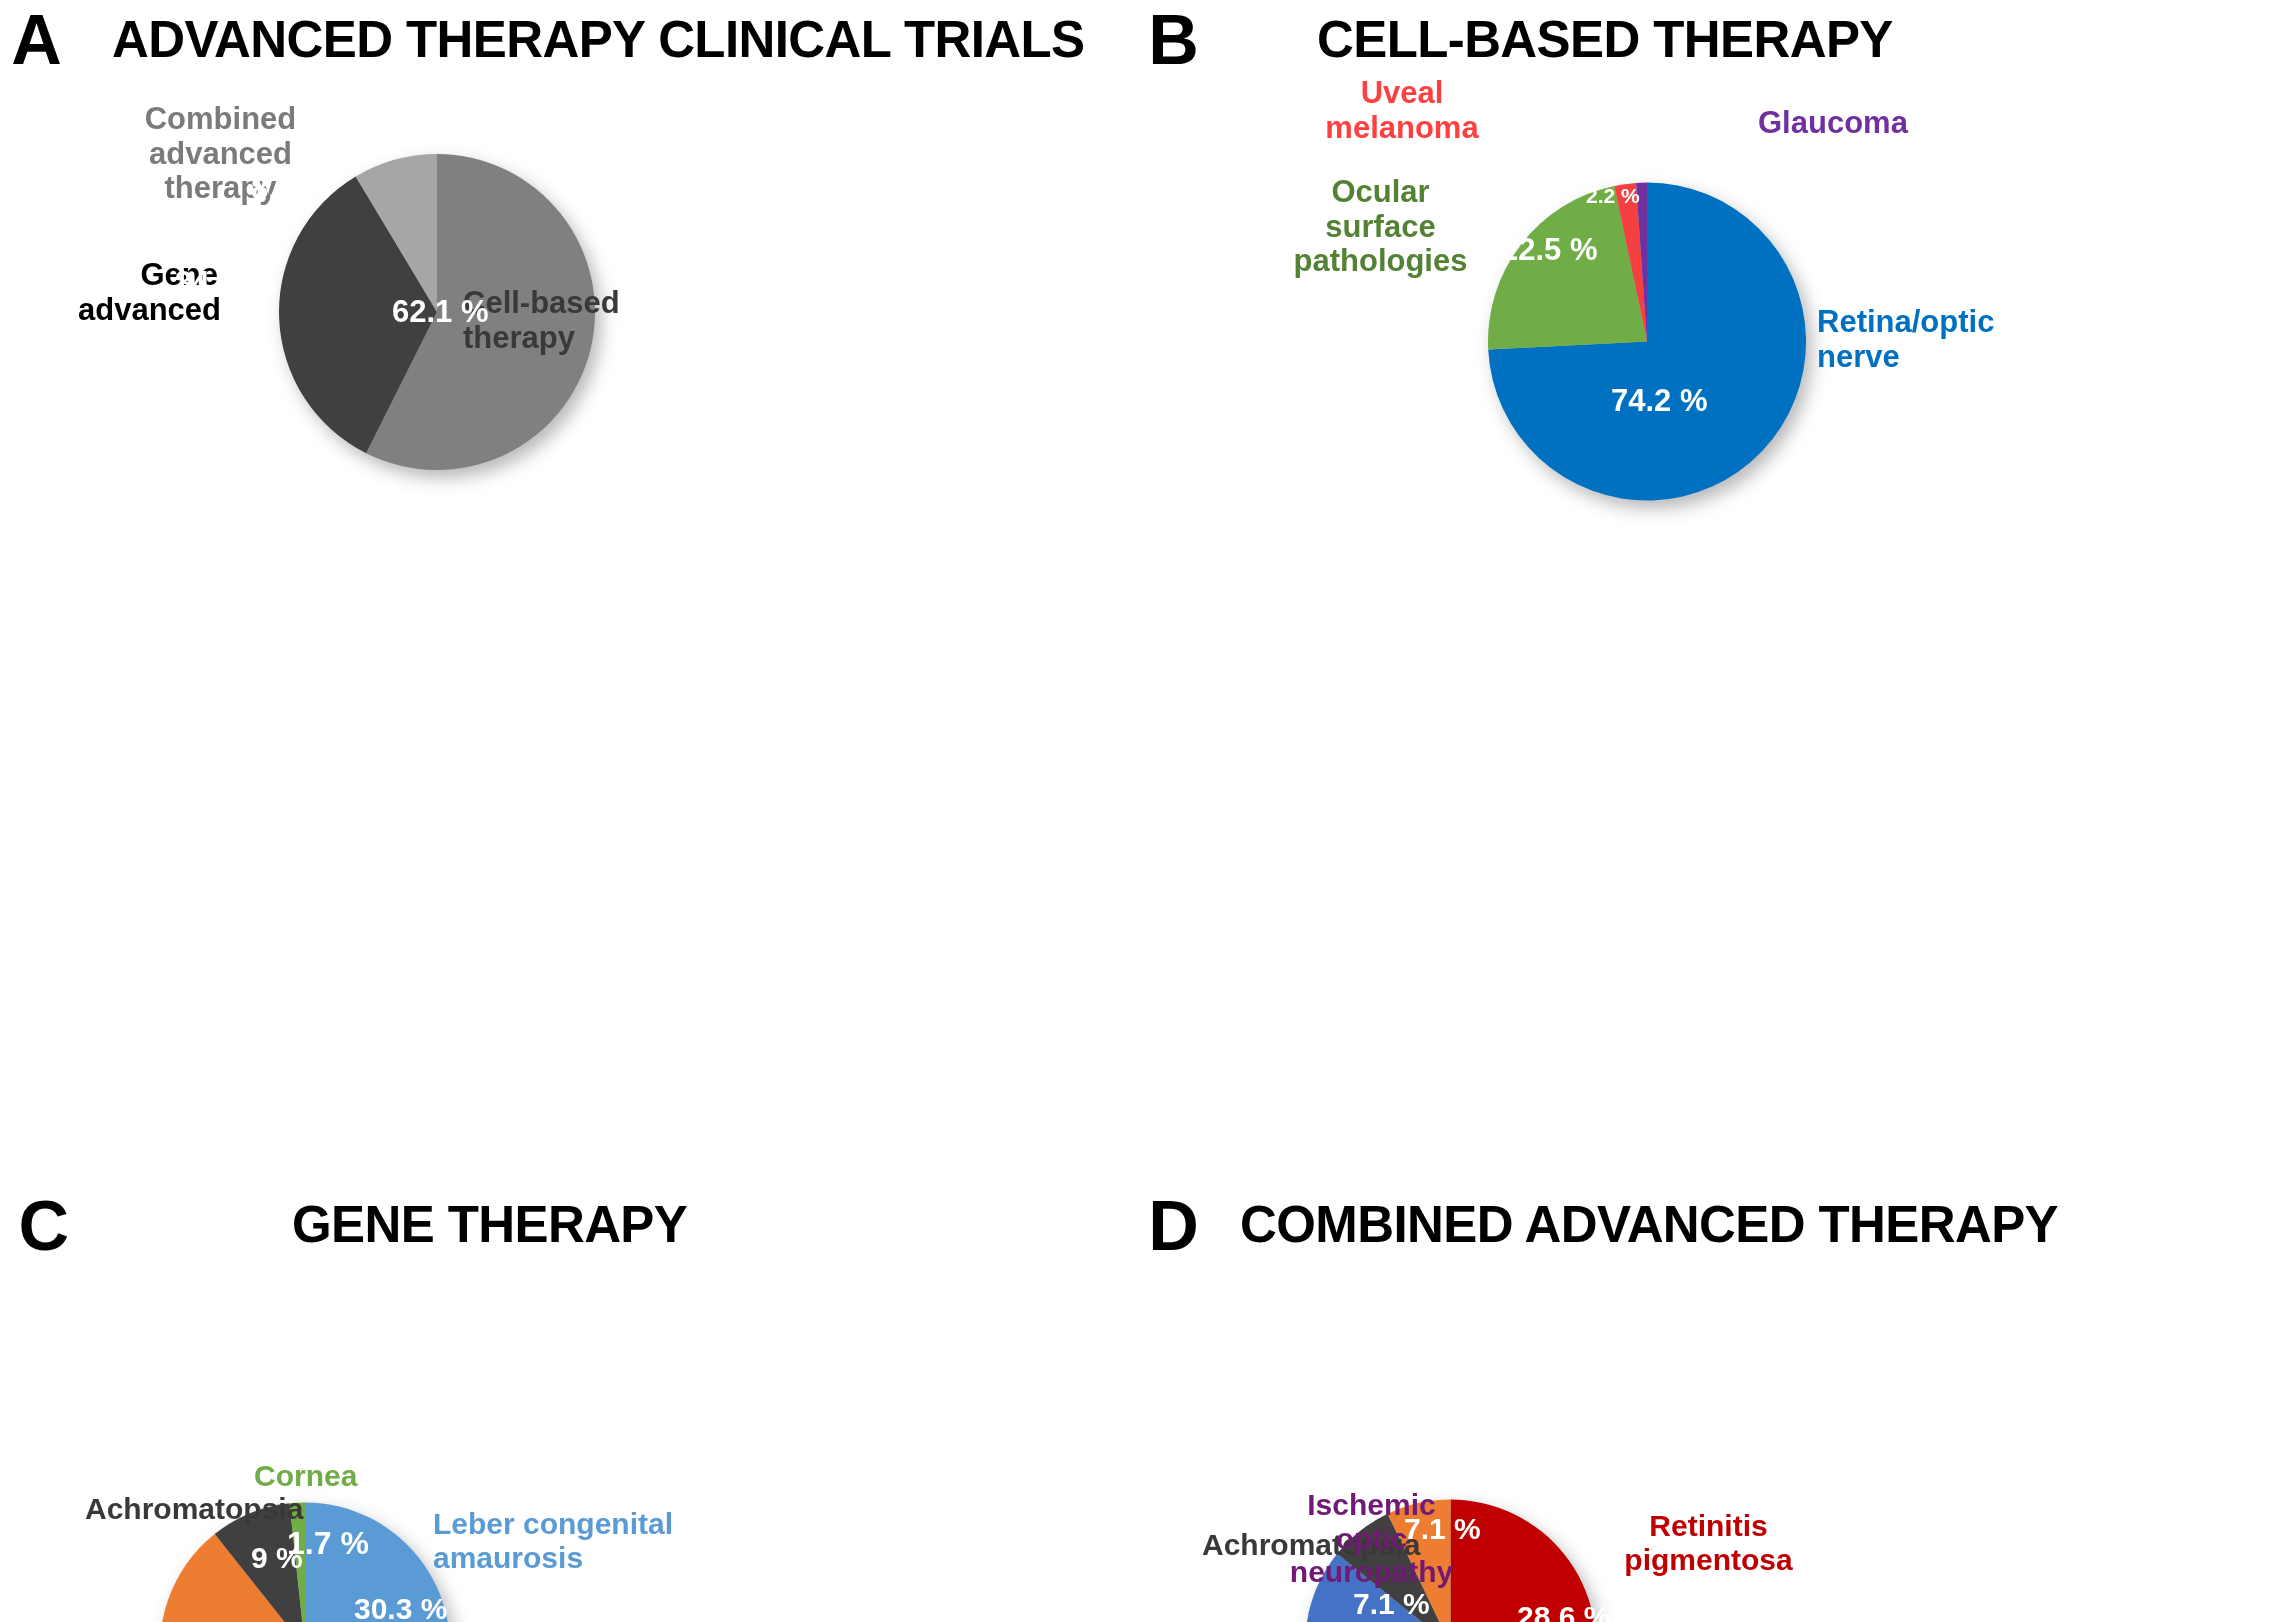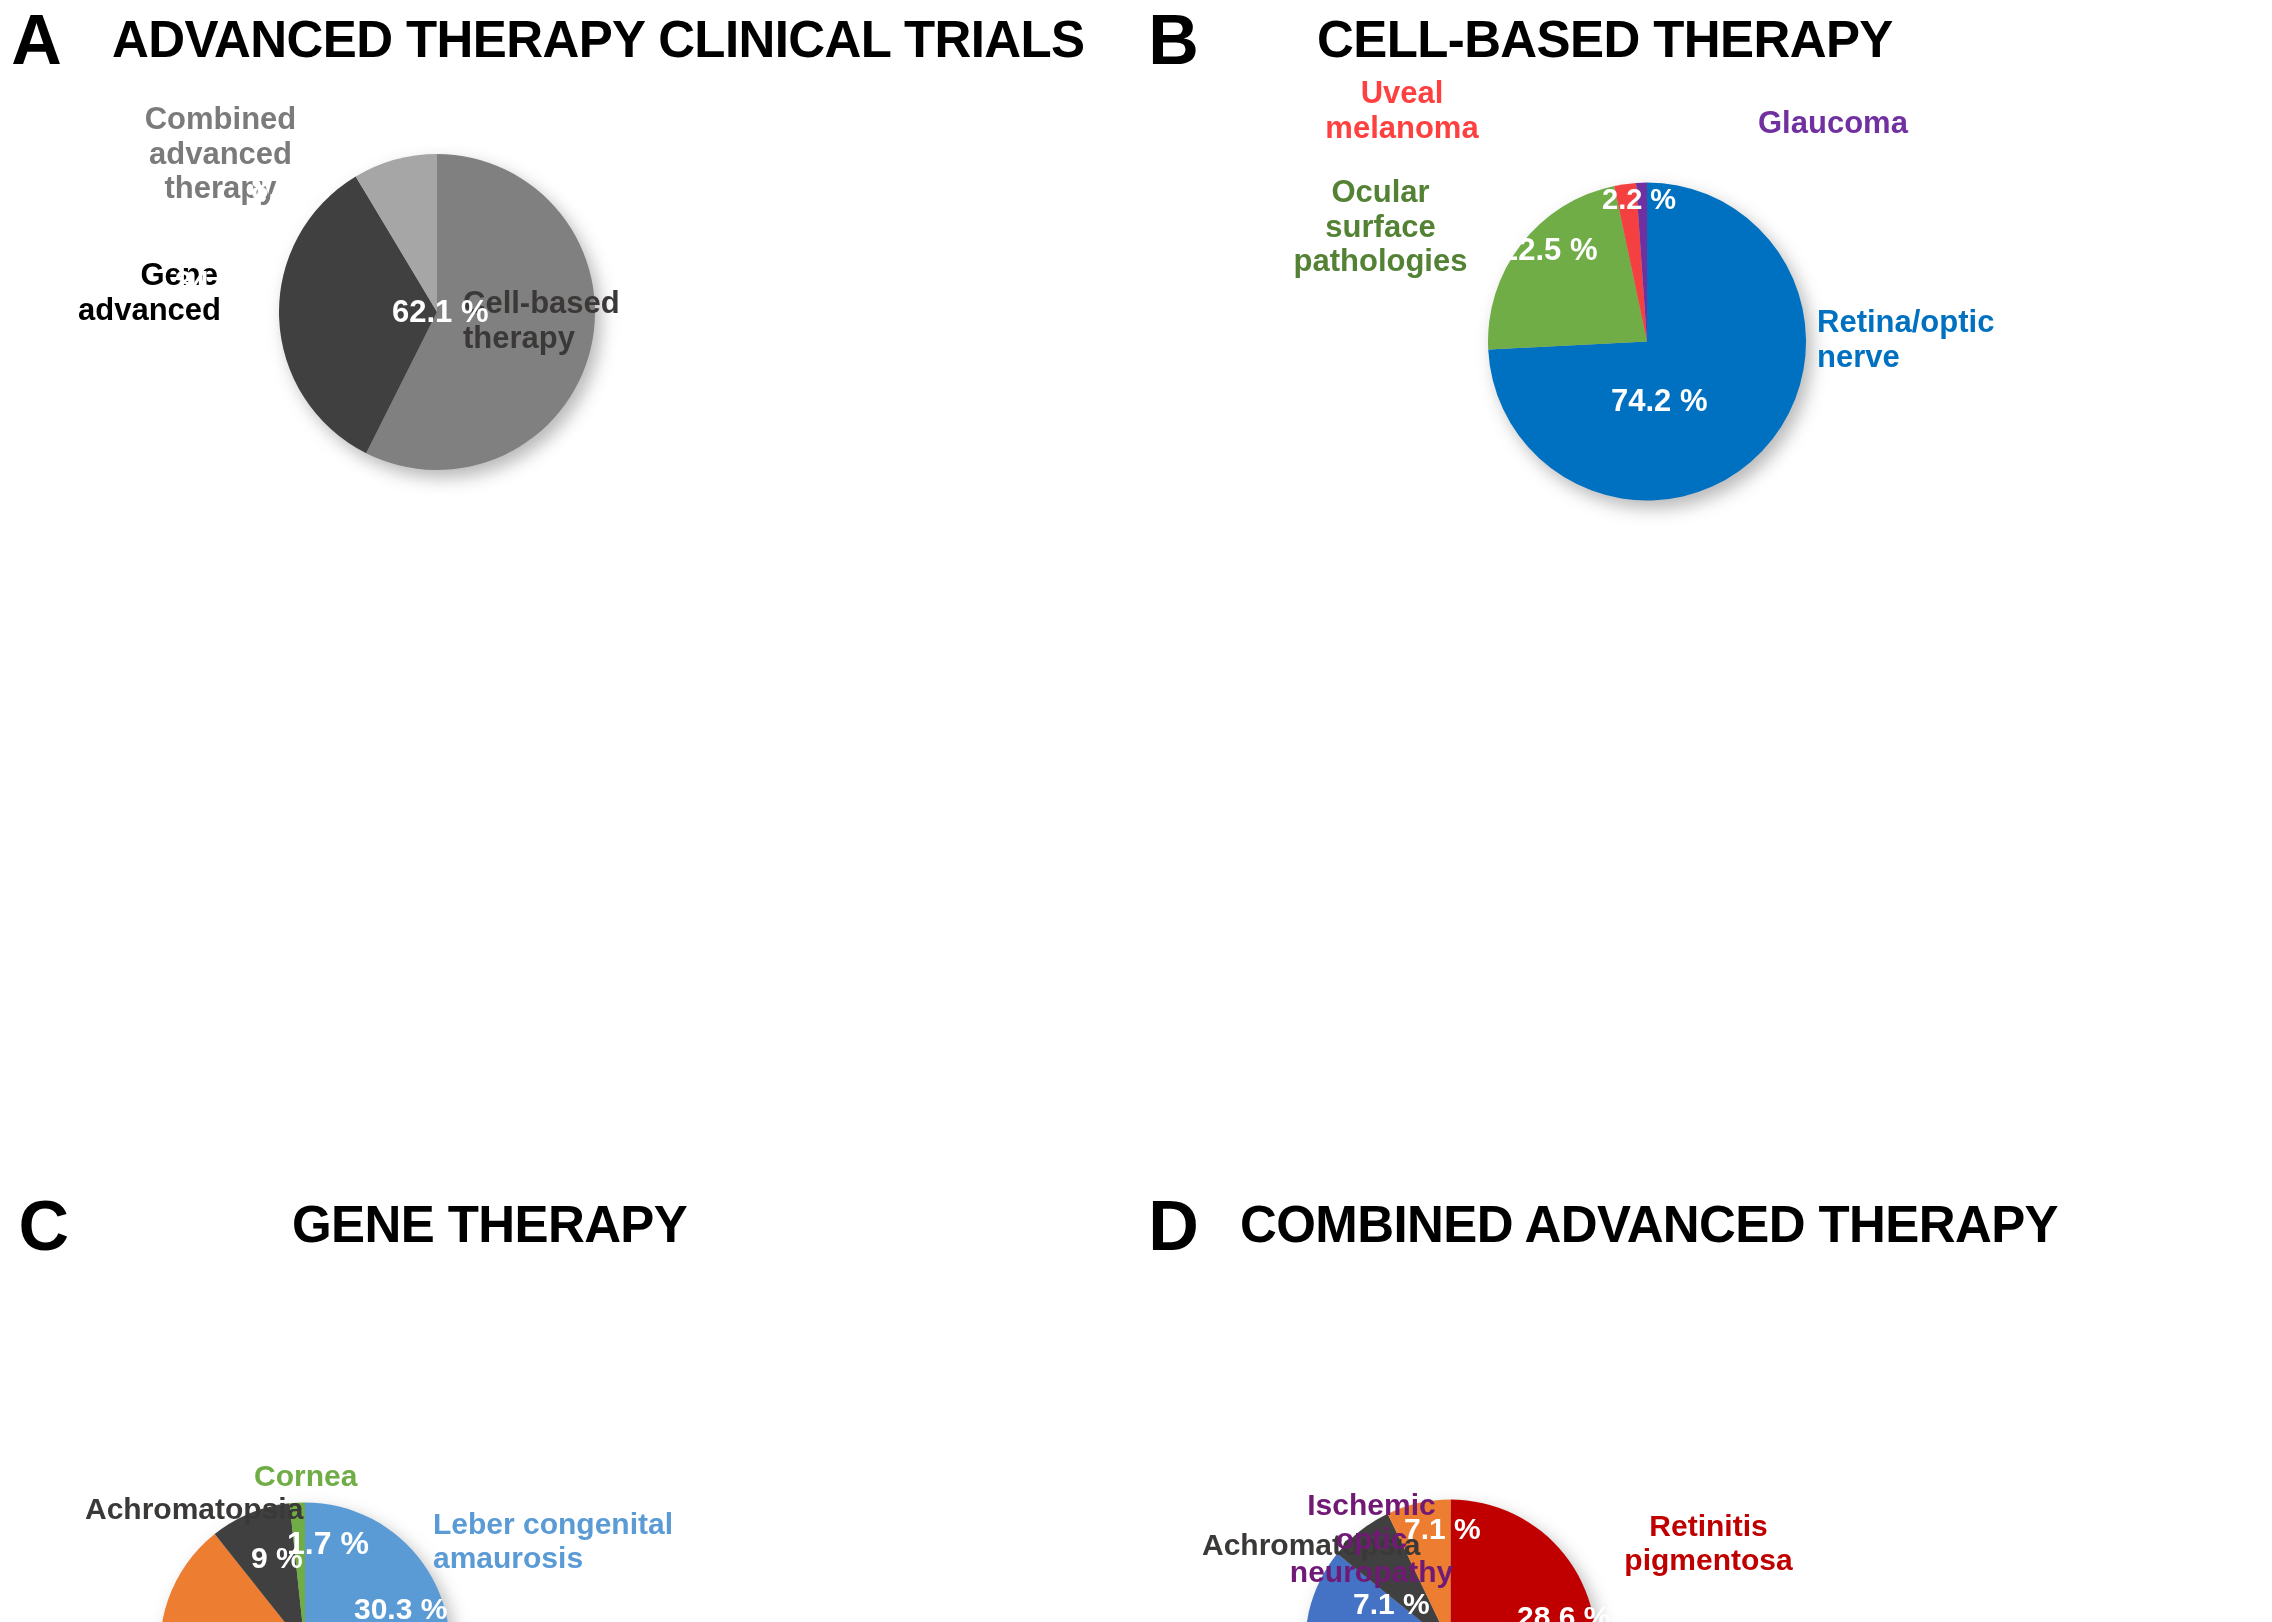--- a/index.html
+++ b/index.html
@@ -41,21 +41,21 @@
   #a-pct-2{left:251px;top:173px;font-size:31px;}
 
   
   #pie-b{left:351px;top:178px;width:318px;height:327px;}
   #b-lbl-0{left:680px;top:305px;font-size:31px;color:#0070C0;text-align:left;}
   #b-lbl-1{left:138px;top:175px;font-size:31px;color:#548235;text-align:center;width:211px;}
   #b-lbl-2{left:147px;top:76px;font-size:31px;color:#FF4040;text-align:center;width:236px;}
   #b-lbl-3{left:621px;top:106px;font-size:31px;color:#7030A0;text-align:left;}
   #b-pct-0{left:474px;top:385px;font-size:31px;}
   #b-pct-1{left:364px;top:234px;font-size:31px;}
-  #b-pct-2{left:449px;top:185px;font-size:29px;margin-left:16px;}
+  #b-pct-2{left:449px;top:185px;font-size:21px;}
   #b-pct-3{left:640px;top:154px;font-size:31px;}
 
   
   #pie-c{left:160px;top:685px;width:290px;height:301px;}
   #c-lbl-0{left:433px;top:695px;font-size:30px;color:#5B9BD5;text-align:left;}
   #c-lbl-4{left:85px;top:680px;font-size:30px;color:#3B3838;text-align:left;}
   #c-lbl-5{left:254px;top:647px;font-size:30px;color:#70AD47;text-align:left;}
   #c-pct-0{left:354px;top:782px;font-size:30px;}
   #c-pct-4{left:251px;top:731px;font-size:30px;}
   #c-pct-5{left:287px;top:715px;font-size:32px;}

